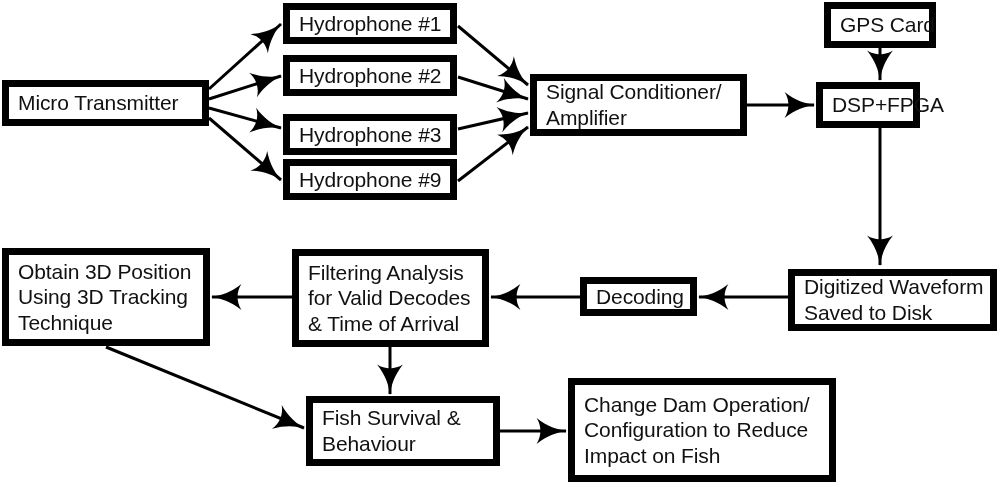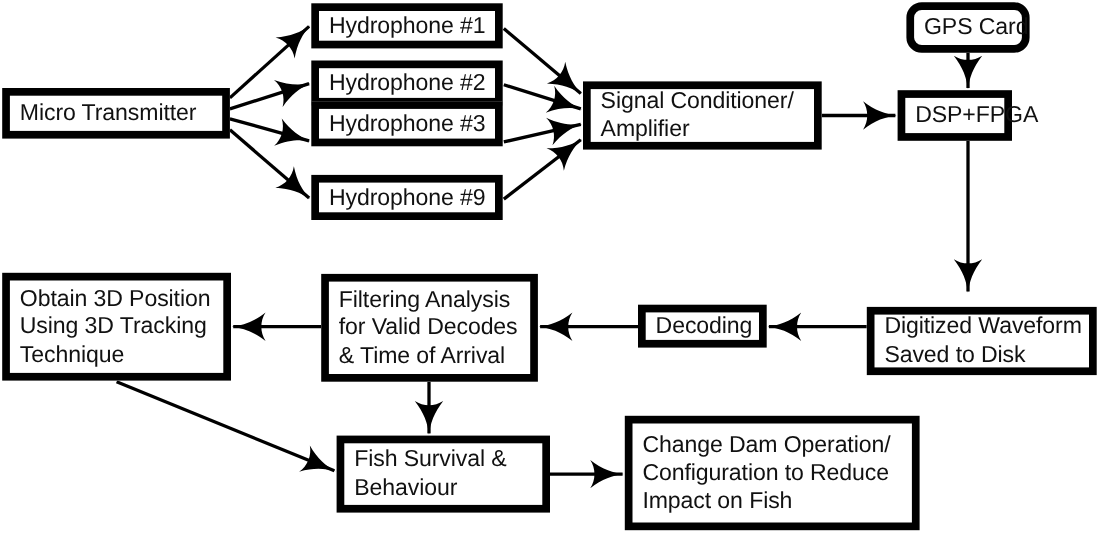--- a/index.html
+++ b/index.html
@@ -82,37 +82,37 @@
   <div id="nodes-layer">
       <div class="node" style="left: 2px; top: 80px; width: 207px; height: 46px; border-color: rgb(0, 0, 0); background: rgb(255, 255, 255);">
         <span class="line" style="color: rgb(17, 17, 17);">Micro Transmitter</span>
       </div>
       <div class="node" style="left: 283px; top: 3px; width: 174px; height: 41px; border-color: rgb(0, 0, 0); background: rgb(255, 255, 255);">
         <span class="line" style="color: rgb(17, 17, 17);">Hydrophone #1</span>
       </div>
       <div class="node" style="left: 283px; top: 55px; width: 174px; height: 41px; border-color: rgb(0, 0, 0); background: rgb(255, 255, 255);">
         <span class="line" style="color: rgb(17, 17, 17);">Hydrophone #2</span>
       </div>
-      <div class="node" style="left: 283px; top: 92px; width: 174px; height: 41px; border-color: rgb(0, 0, 0); background: rgb(255, 255, 255);">
+      <div class="node" style="left: 283px; top: 114px; width: 174px; height: 41px; border-color: rgb(0, 0, 0); background: rgb(255, 255, 255);">
         <span class="line" style="color: rgb(17, 17, 17);">Hydrophone #3</span>
       </div>
       <div class="node" style="left: 283px; top: 159px; width: 174px; height: 41px; border-color: rgb(0, 0, 0); background: rgb(255, 255, 255);">
         <span class="line" style="color: rgb(17, 17, 17);">Hydrophone #9</span>
       </div>
       <div class="node" style="left: 530px; top: 74px; width: 217px; height: 62px; border-color: rgb(0, 0, 0); background: rgb(255, 255, 255);">
         <span class="line" style="color: rgb(17, 17, 17);">Signal Conditioner/</span>
         <span class="line" style="color: rgb(17, 17, 17);">Amplifier</span>
       </div>
-      <div class="node" style="left: 824px; top: 2px; width: 112px; height: 46px; border-color: rgb(0, 0, 0); background: rgb(255, 255, 255); border-radius: 14px;">
+      <div class="node" style="left: 824px; top: 2px; width: 112px; height: 46px; border-color: rgb(0, 0, 0); background: rgb(255, 255, 255);">
         <span class="line" style="color: rgb(17, 17, 17);">GPS Card</span>
       </div>
       <div class="node" style="left: 816px; top: 82px; width: 104px; height: 46px; border-color: rgb(0, 0, 0); background: rgb(255, 255, 255); text-align: center;">
         <span class="line" style="color: rgb(17, 17, 17);">DSP+FPGA</span>
       </div>
-      <div class="node" style="left: 788px; top: 279px; width: 209px; height: 62px; border-color: rgb(0, 0, 0); background: rgb(255, 255, 255);">
+      <div class="node" style="left: 788px; top: 269px; width: 209px; height: 62px; border-color: rgb(0, 0, 0); background: rgb(255, 255, 255);">
         <span class="line" style="color: rgb(17, 17, 17);">Digitized Waveform</span>
         <span class="line" style="color: rgb(17, 17, 17);">Saved to Disk</span>
       </div>
       <div class="node" style="left: 580px; top: 277px; width: 117px; height: 39px; border-color: rgb(0, 0, 0); background: rgb(255, 255, 255);">
         <span class="line" style="color: rgb(17, 17, 17);">Decoding</span>
       </div>
       <div class="node" style="left: 292px; top: 249px; width: 197px; height: 98px; border-color: rgb(0, 0, 0); background: rgb(255, 255, 255);">
         <span class="line" style="color: rgb(17, 17, 17);">Filtering Analysis</span>
         <span class="line" style="color: rgb(17, 17, 17);">for Valid Decodes</span>
         <span class="line" style="color: rgb(17, 17, 17);">&amp; Time of Arrival</span>

